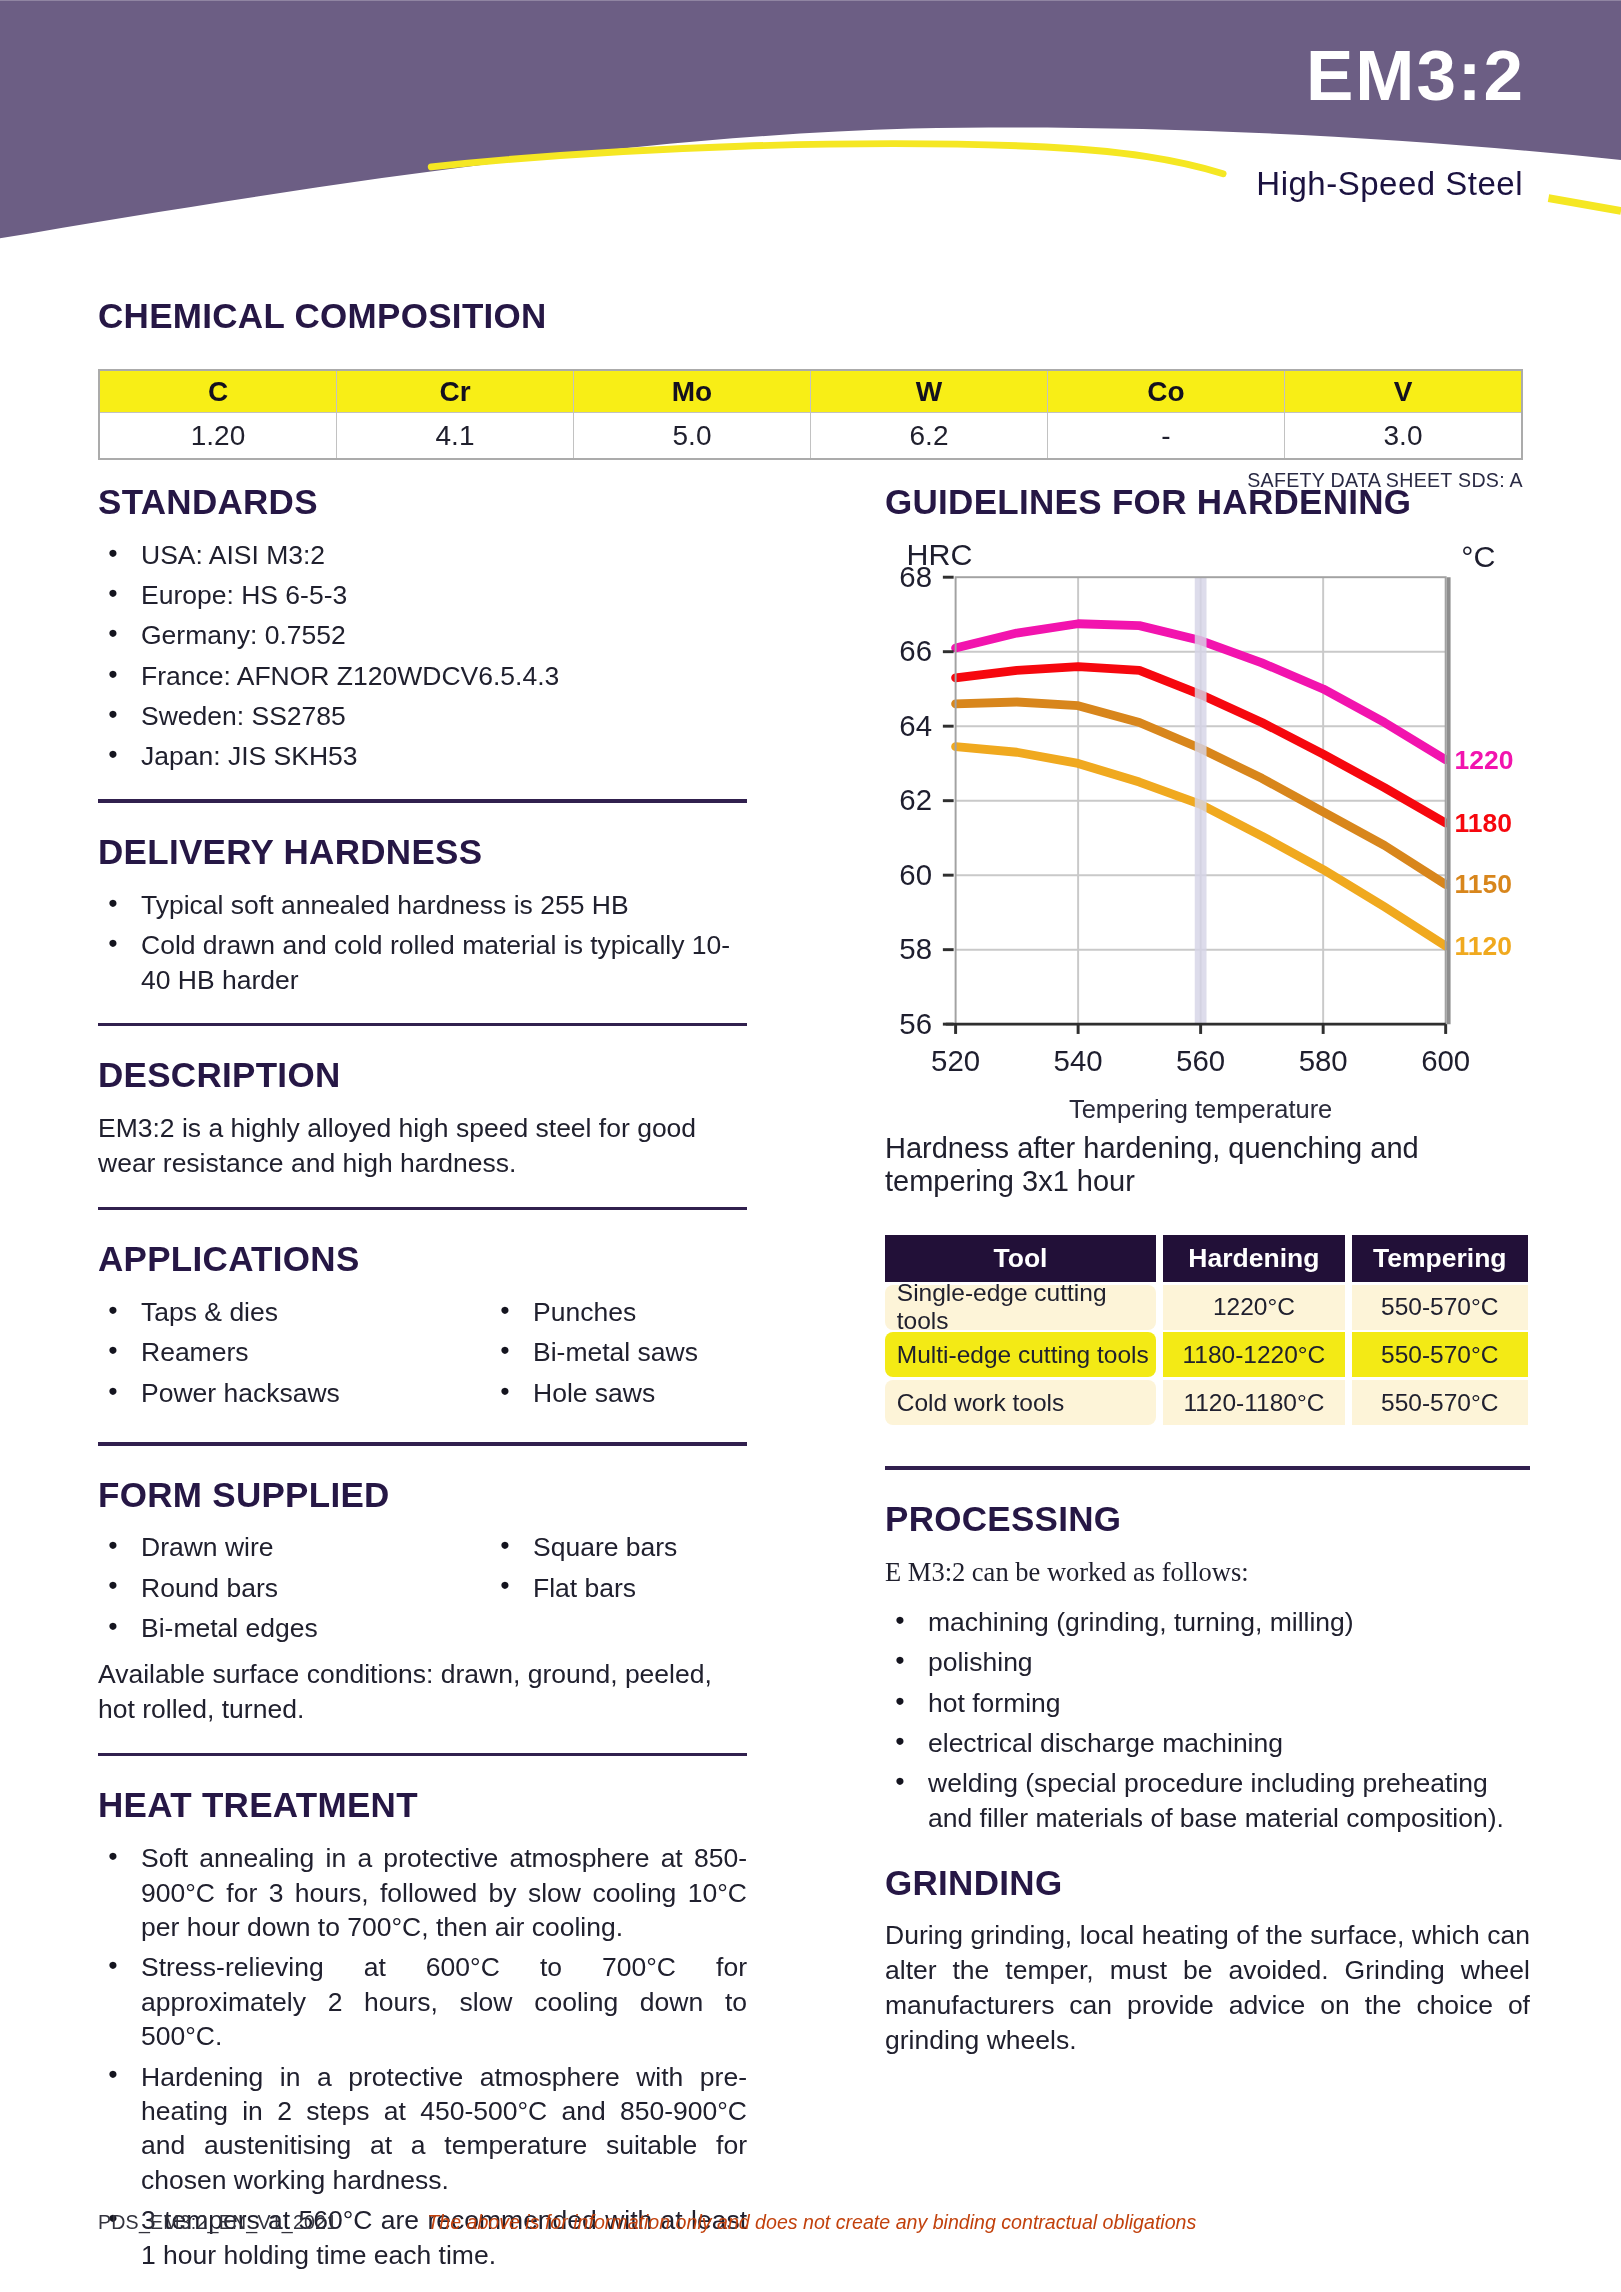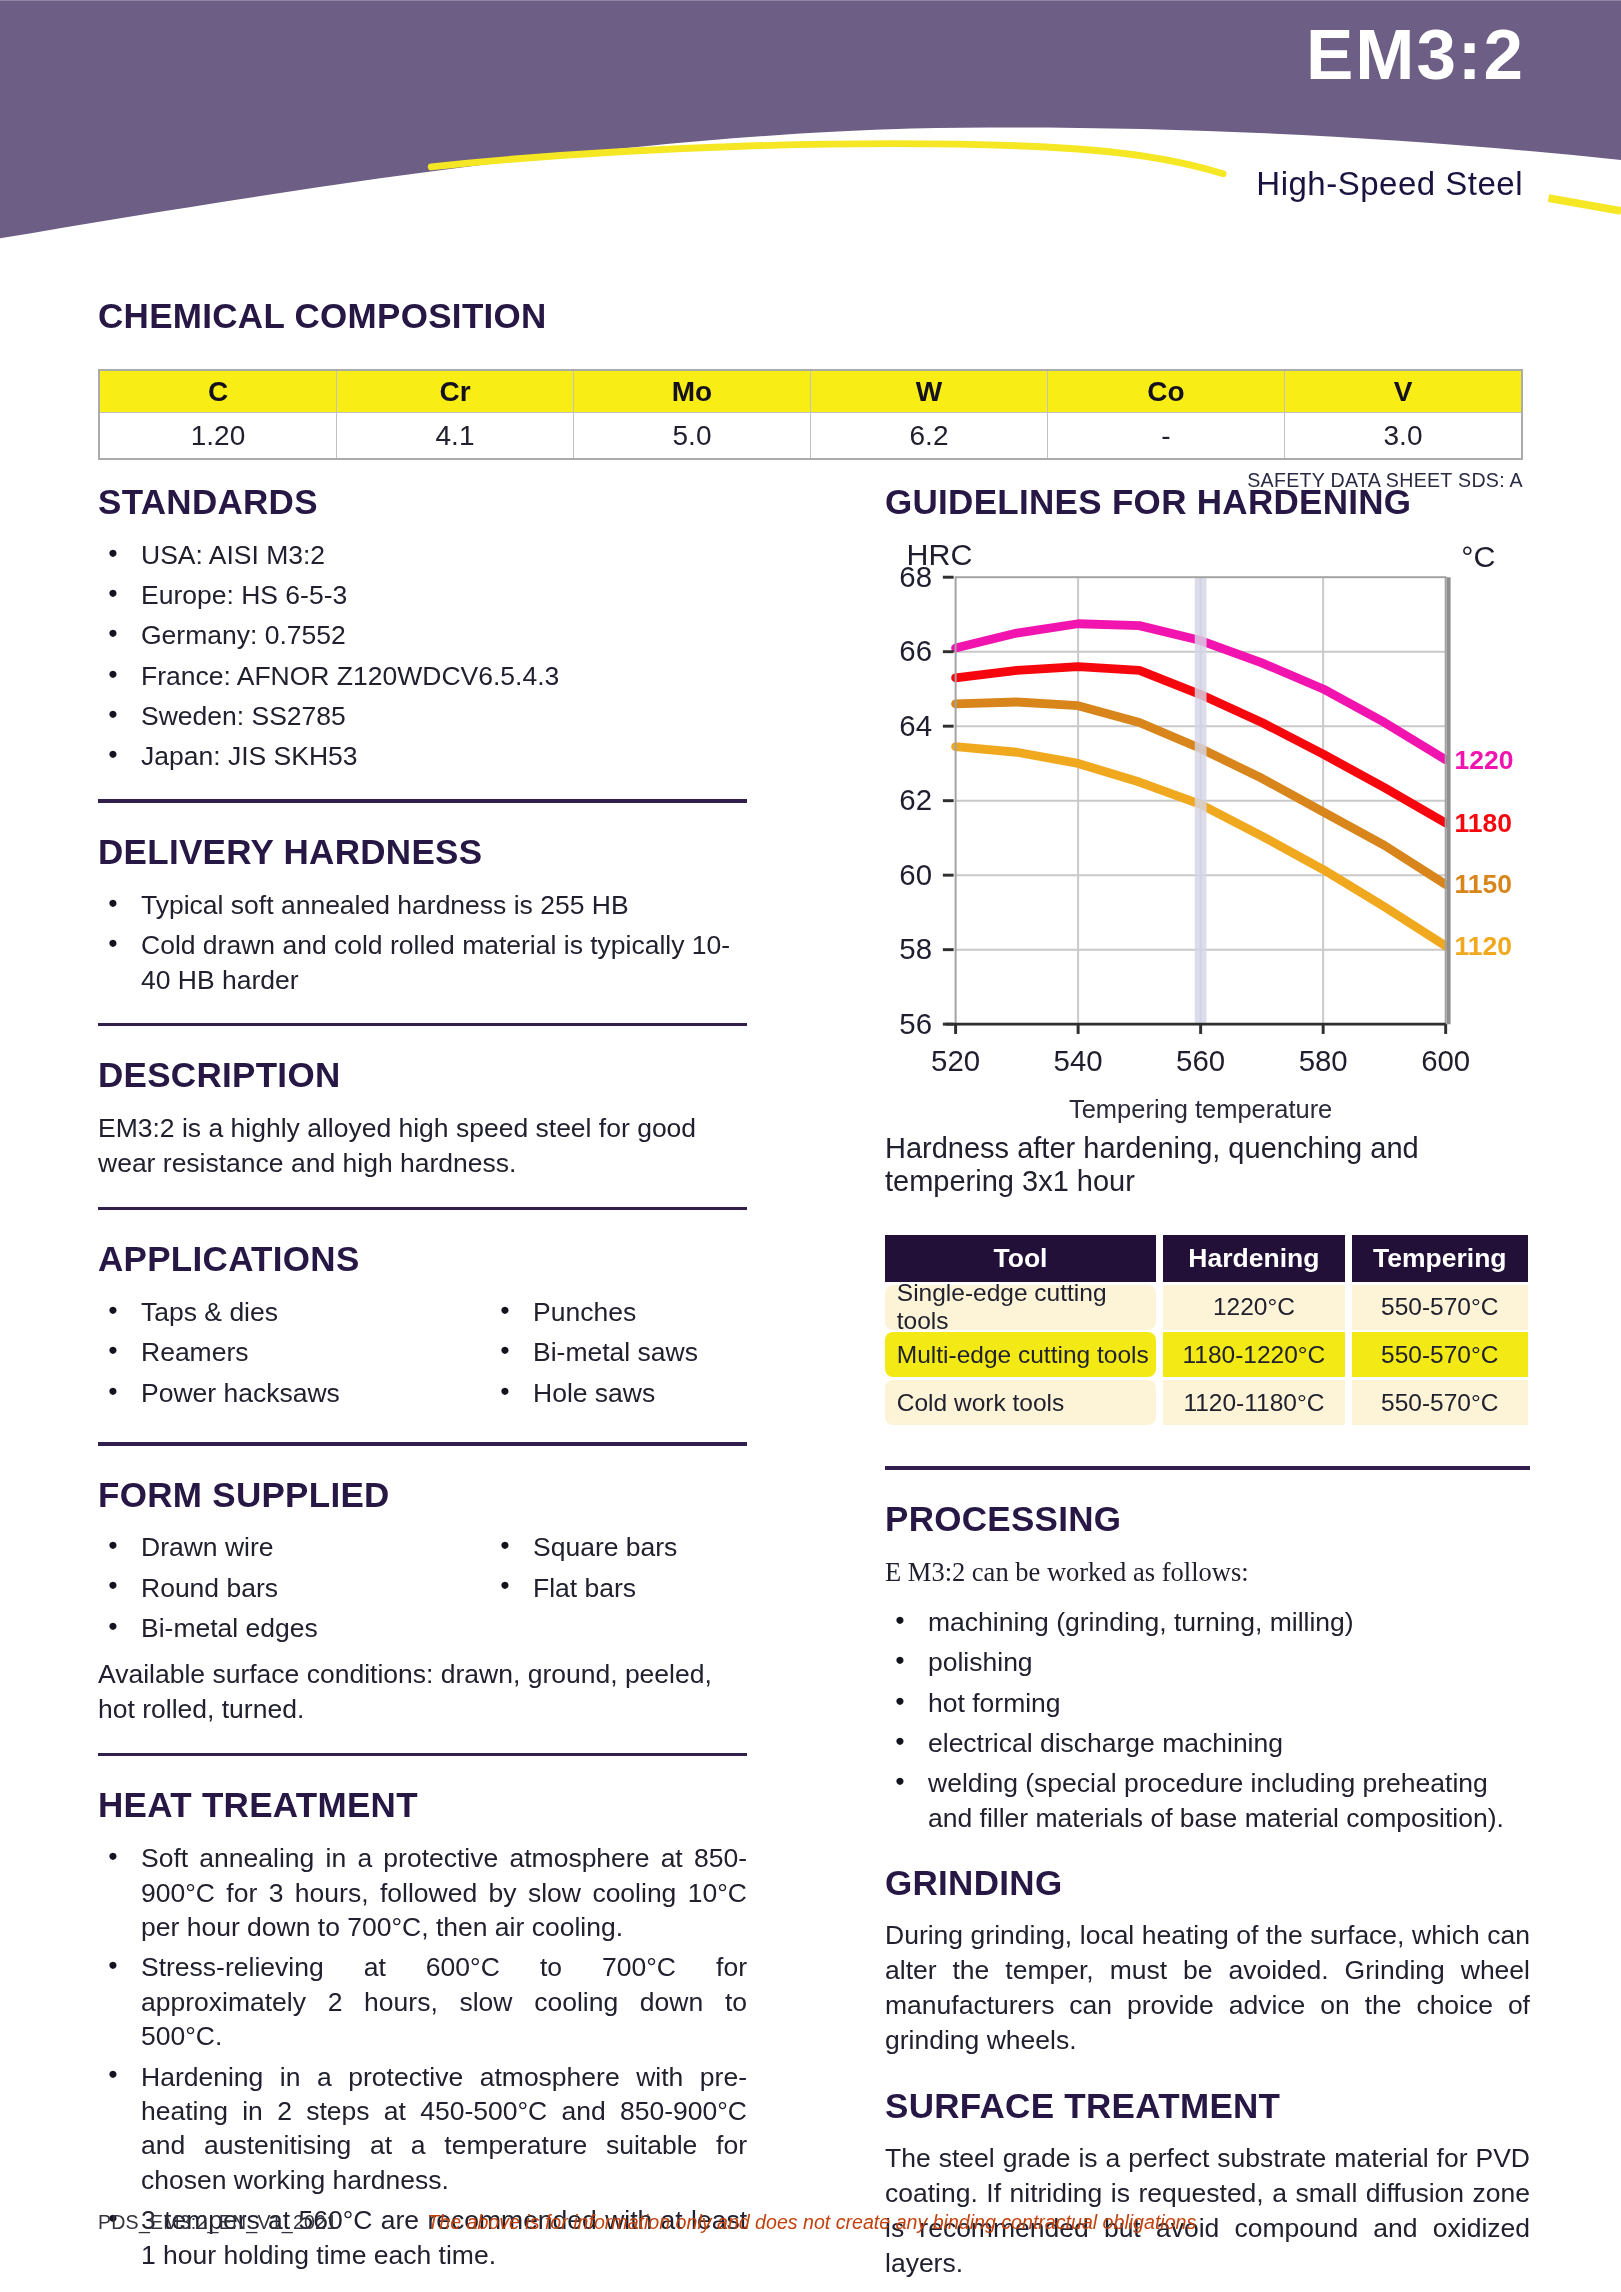--- a/index.html
+++ b/index.html
@@ -6,21 +6,21 @@
   html,body { background:#e8e8e8; }
   body { font-family:"Liberation Sans", sans-serif; }
   .page {
     position:relative; width:1621px; height:2293px; margin:0 auto;
     background:#ffffff; overflow:hidden; color:#20202e;
   }
   
   .hdr { position:absolute; top:0; left:0; width:1621px; height:265px; }
   .hdr svg { display:block; }
   .brand {
-    position:absolute; top:14px; right:96px;
+    position:absolute; top:35px; right:96px;
     font-size:71px; font-weight:800; letter-spacing:2px; color:#ffffff;
   }
   .subtitle {
     position:absolute; top:165px; right:98px;
     font-size:33px; font-weight:500; color:#1b1240; letter-spacing:0.5px;
   }
   
   .sec-title { font-size:35px; font-weight:800; color:#261745; letter-spacing:0.3px; margin-bottom:15.7px; }
   .divider { height:3.9px; background:#31204e; border:none; margin:25.5px 0 29px; }
   .bullet-item { position:relative; padding-left:43px; font-size:26.5px; line-height:1.3; margin-bottom:5.9px; color:#20202e; }
@@ -249,24 +249,20 @@
           <div class="bullet-item"><span class="bullet" style="font-size: 16.7px; top: 3.9px;">●</span><span>electrical discharge machining</span></div>
           <div class="bullet-item"><span class="bullet" style="font-size: 16.7px; top: 3.9px;">●</span><span>welding (special procedure including preheating and filler materials of base material composition).</span></div>
         </div>
     </div>
 
     <div class="sec-block">
       <div class="sec-title">GRINDING</div>
       <div class="para just">During grinding, local heating of the surface, which can alter the temper, must be avoided. Grinding wheel manufacturers can provide advice on the choice of grinding wheels.</div>
     </div>
 
-    <div class="sec-block">
-      <div class="sec-title">SURFACE TREATMENT</div>
-      <div class="para just">The steel grade is a perfect substrate material for PVD coating. If nitriding is requested, a small diffusion zone is recommended but avoid compound and oxidized layers.</div>
-    </div>
 
   </div>
 
   <div class="footer">
     <span class="doc-id">PDS_EM3:2_EN_V1_2021</span>
     <span class="disclaimer">The above is for information only and does not create any binding contractual obligations</span>
   </div>
 
 </div>
 

